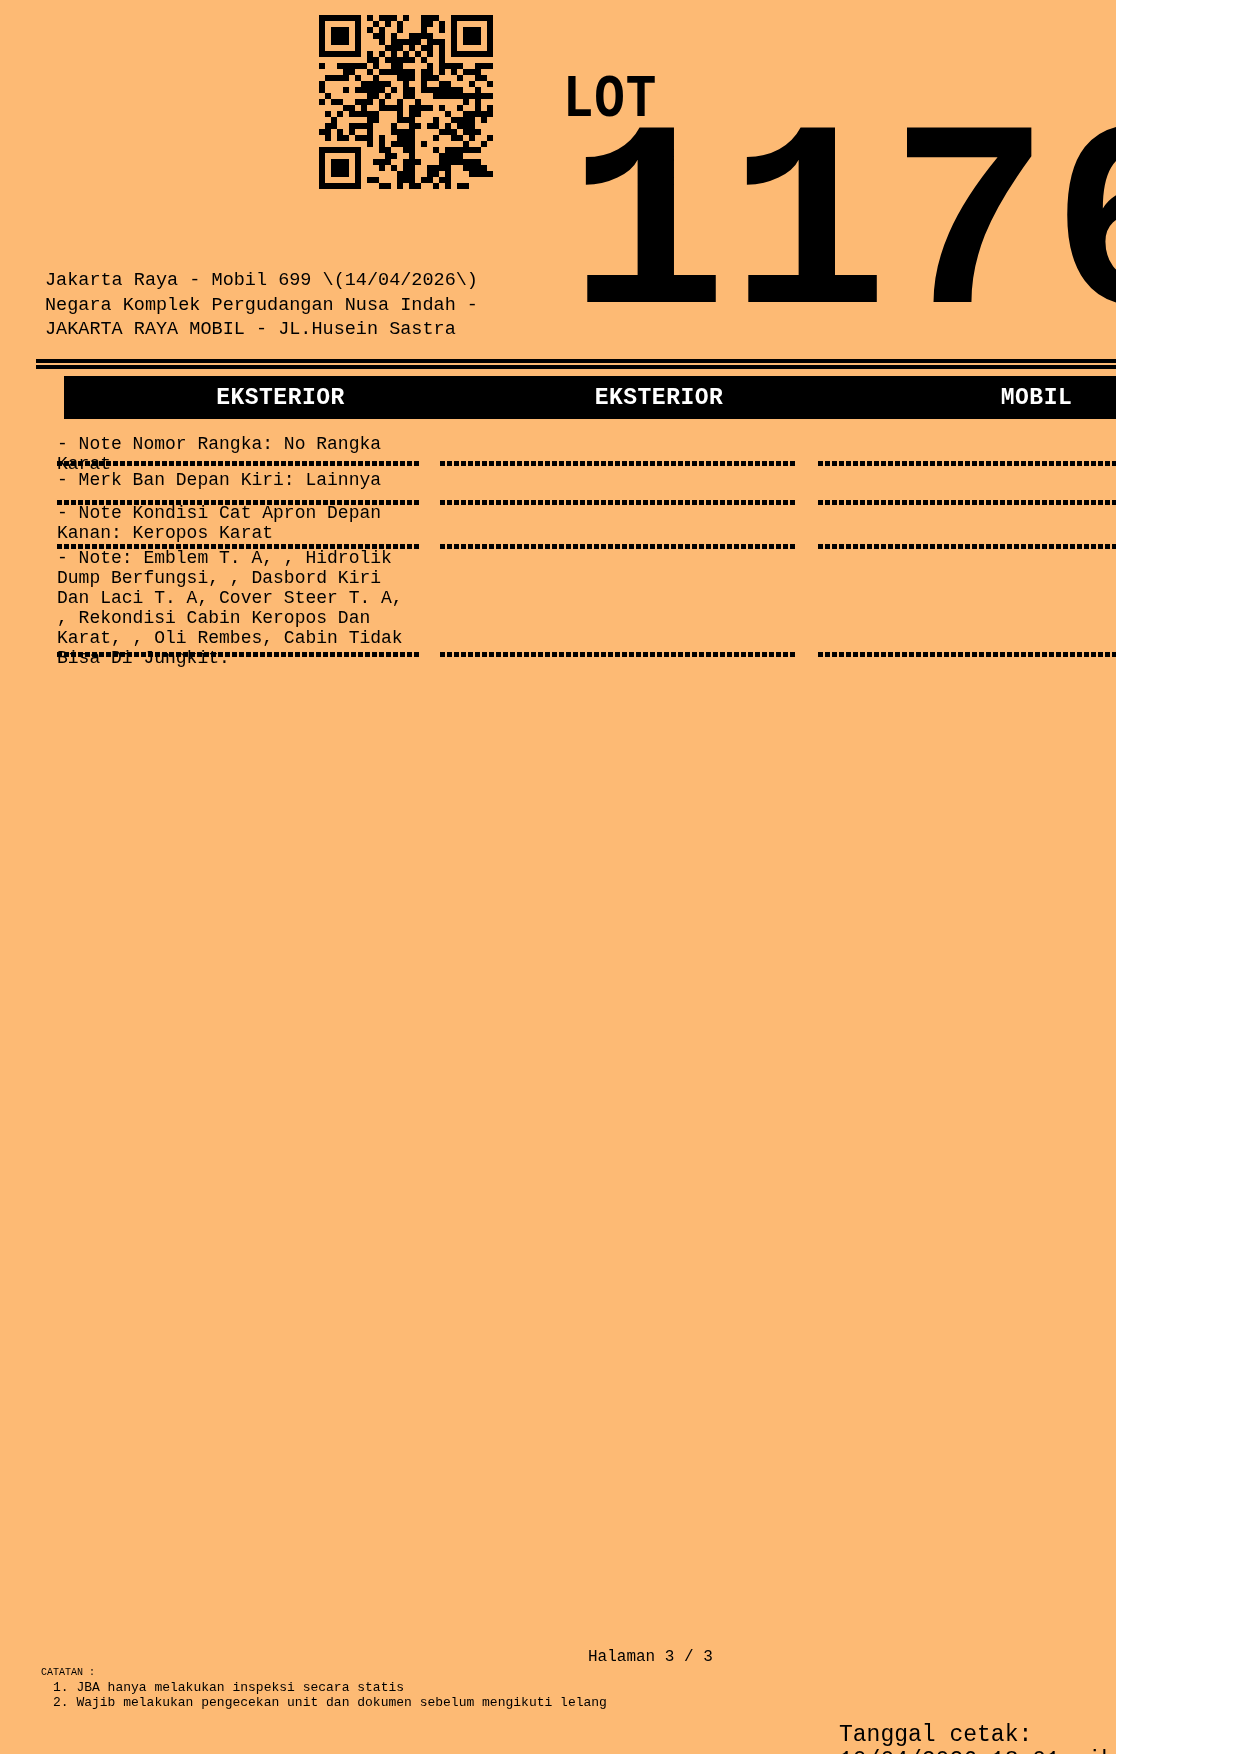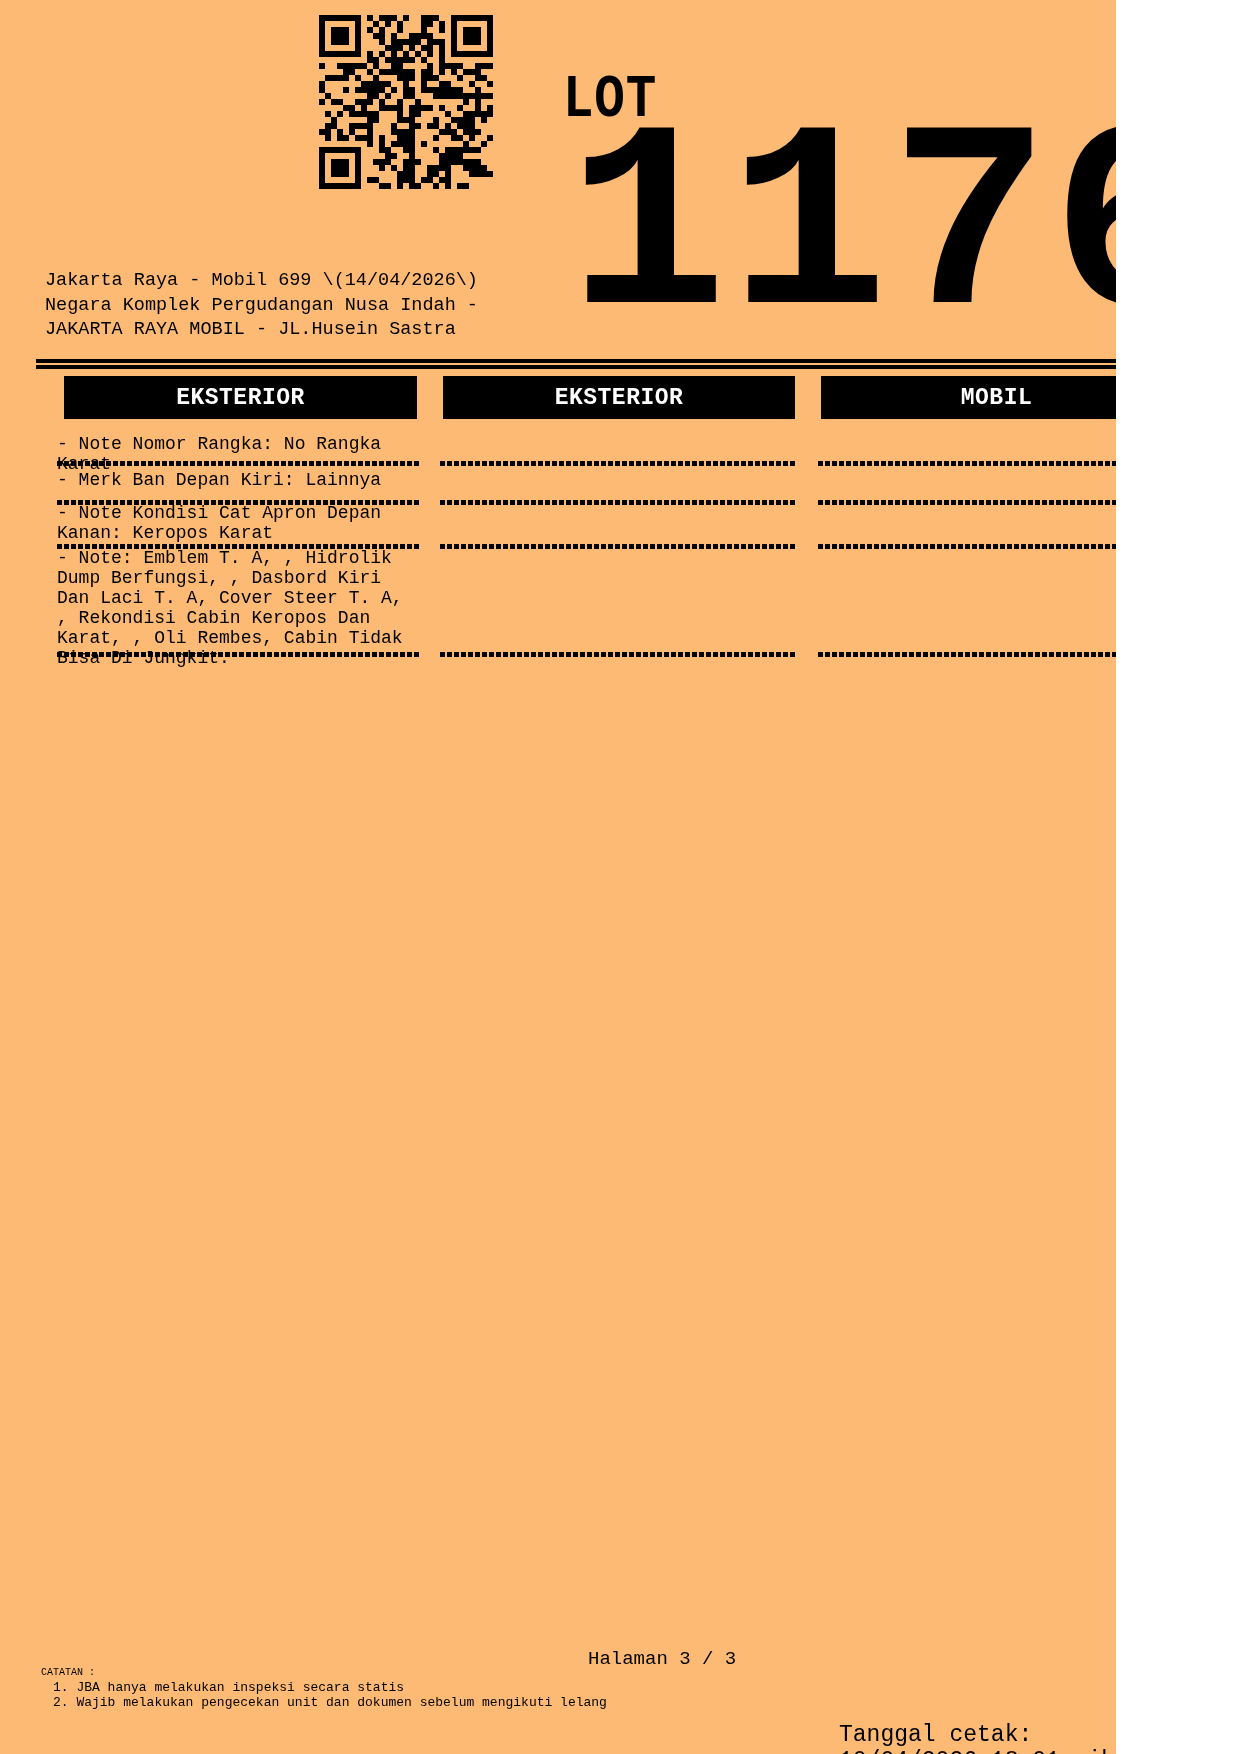--- a/index.html
+++ b/index.html
@@ -19,39 +19,40 @@
   }
   .address{position:absolute;left:45px;top:269px;font-size:18.5px;line-height:24.5px;}
   .sep{position:absolute;left:36px;width:1157px;height:4px;background:#000;}
   .sep-a{top:359px;}
   .sep-b{top:365px;}
   
   .bar{
     position:absolute;top:376px;height:43px;background:#000;color:#fff;
     font-weight:bold;font-size:23px;display:flex;align-items:center;justify-content:center;
     letter-spacing:0.5px;
+    padding-left:40px;
   }
   .bar1{left:64px;width:353px}
   .bar2{left:443px;width:352px}
   .bar3{left:821px;width:351px}
   .col1{left:57px;width:362px}
   .col2{left:440px;width:357px}
   .col3{left:818px;width:356px}
   .item{position:absolute;font-size:18px;line-height:20px;}
   .i1{top:434px}.i2{top:470px}.i3{top:503px}.i4{top:548px}
   .dot{
     position:absolute;height:5px;
     background-image:repeating-linear-gradient(90deg,#000 0,#000 5px,transparent 5px,transparent 7px);
   }
   .d1{top:461px}.d2{top:500px}.d3{top:544px}.d4{top:652px}
   
   .catatan-title{position:absolute;left:41px;top:1666px;font-size:10px;line-height:14px;}
   .catatan-item{position:absolute;left:53px;font-size:13px;line-height:14px;}
   .cat1{top:1681px}.cat2{top:1696px}
-  .page-num{position:absolute;left:588px;top:1648px;font-size:19px;}
+  .page-num{position:absolute;left:588px;top:1648px;font-size:16px;}
   .print-date{position:absolute;left:839px;top:1722px;font-size:23px;}
 </style>
 </head>
 <body>
 
 <div class="page">
 
   <div class="qr"><svg width="174" height="174" viewBox="0 0 174 174" shape-rendering="crispEdges" fill="#000">
         <rect x="0" y="0" width="6" height="6"></rect>
         <rect x="6" y="0" width="6" height="6"></rect>

